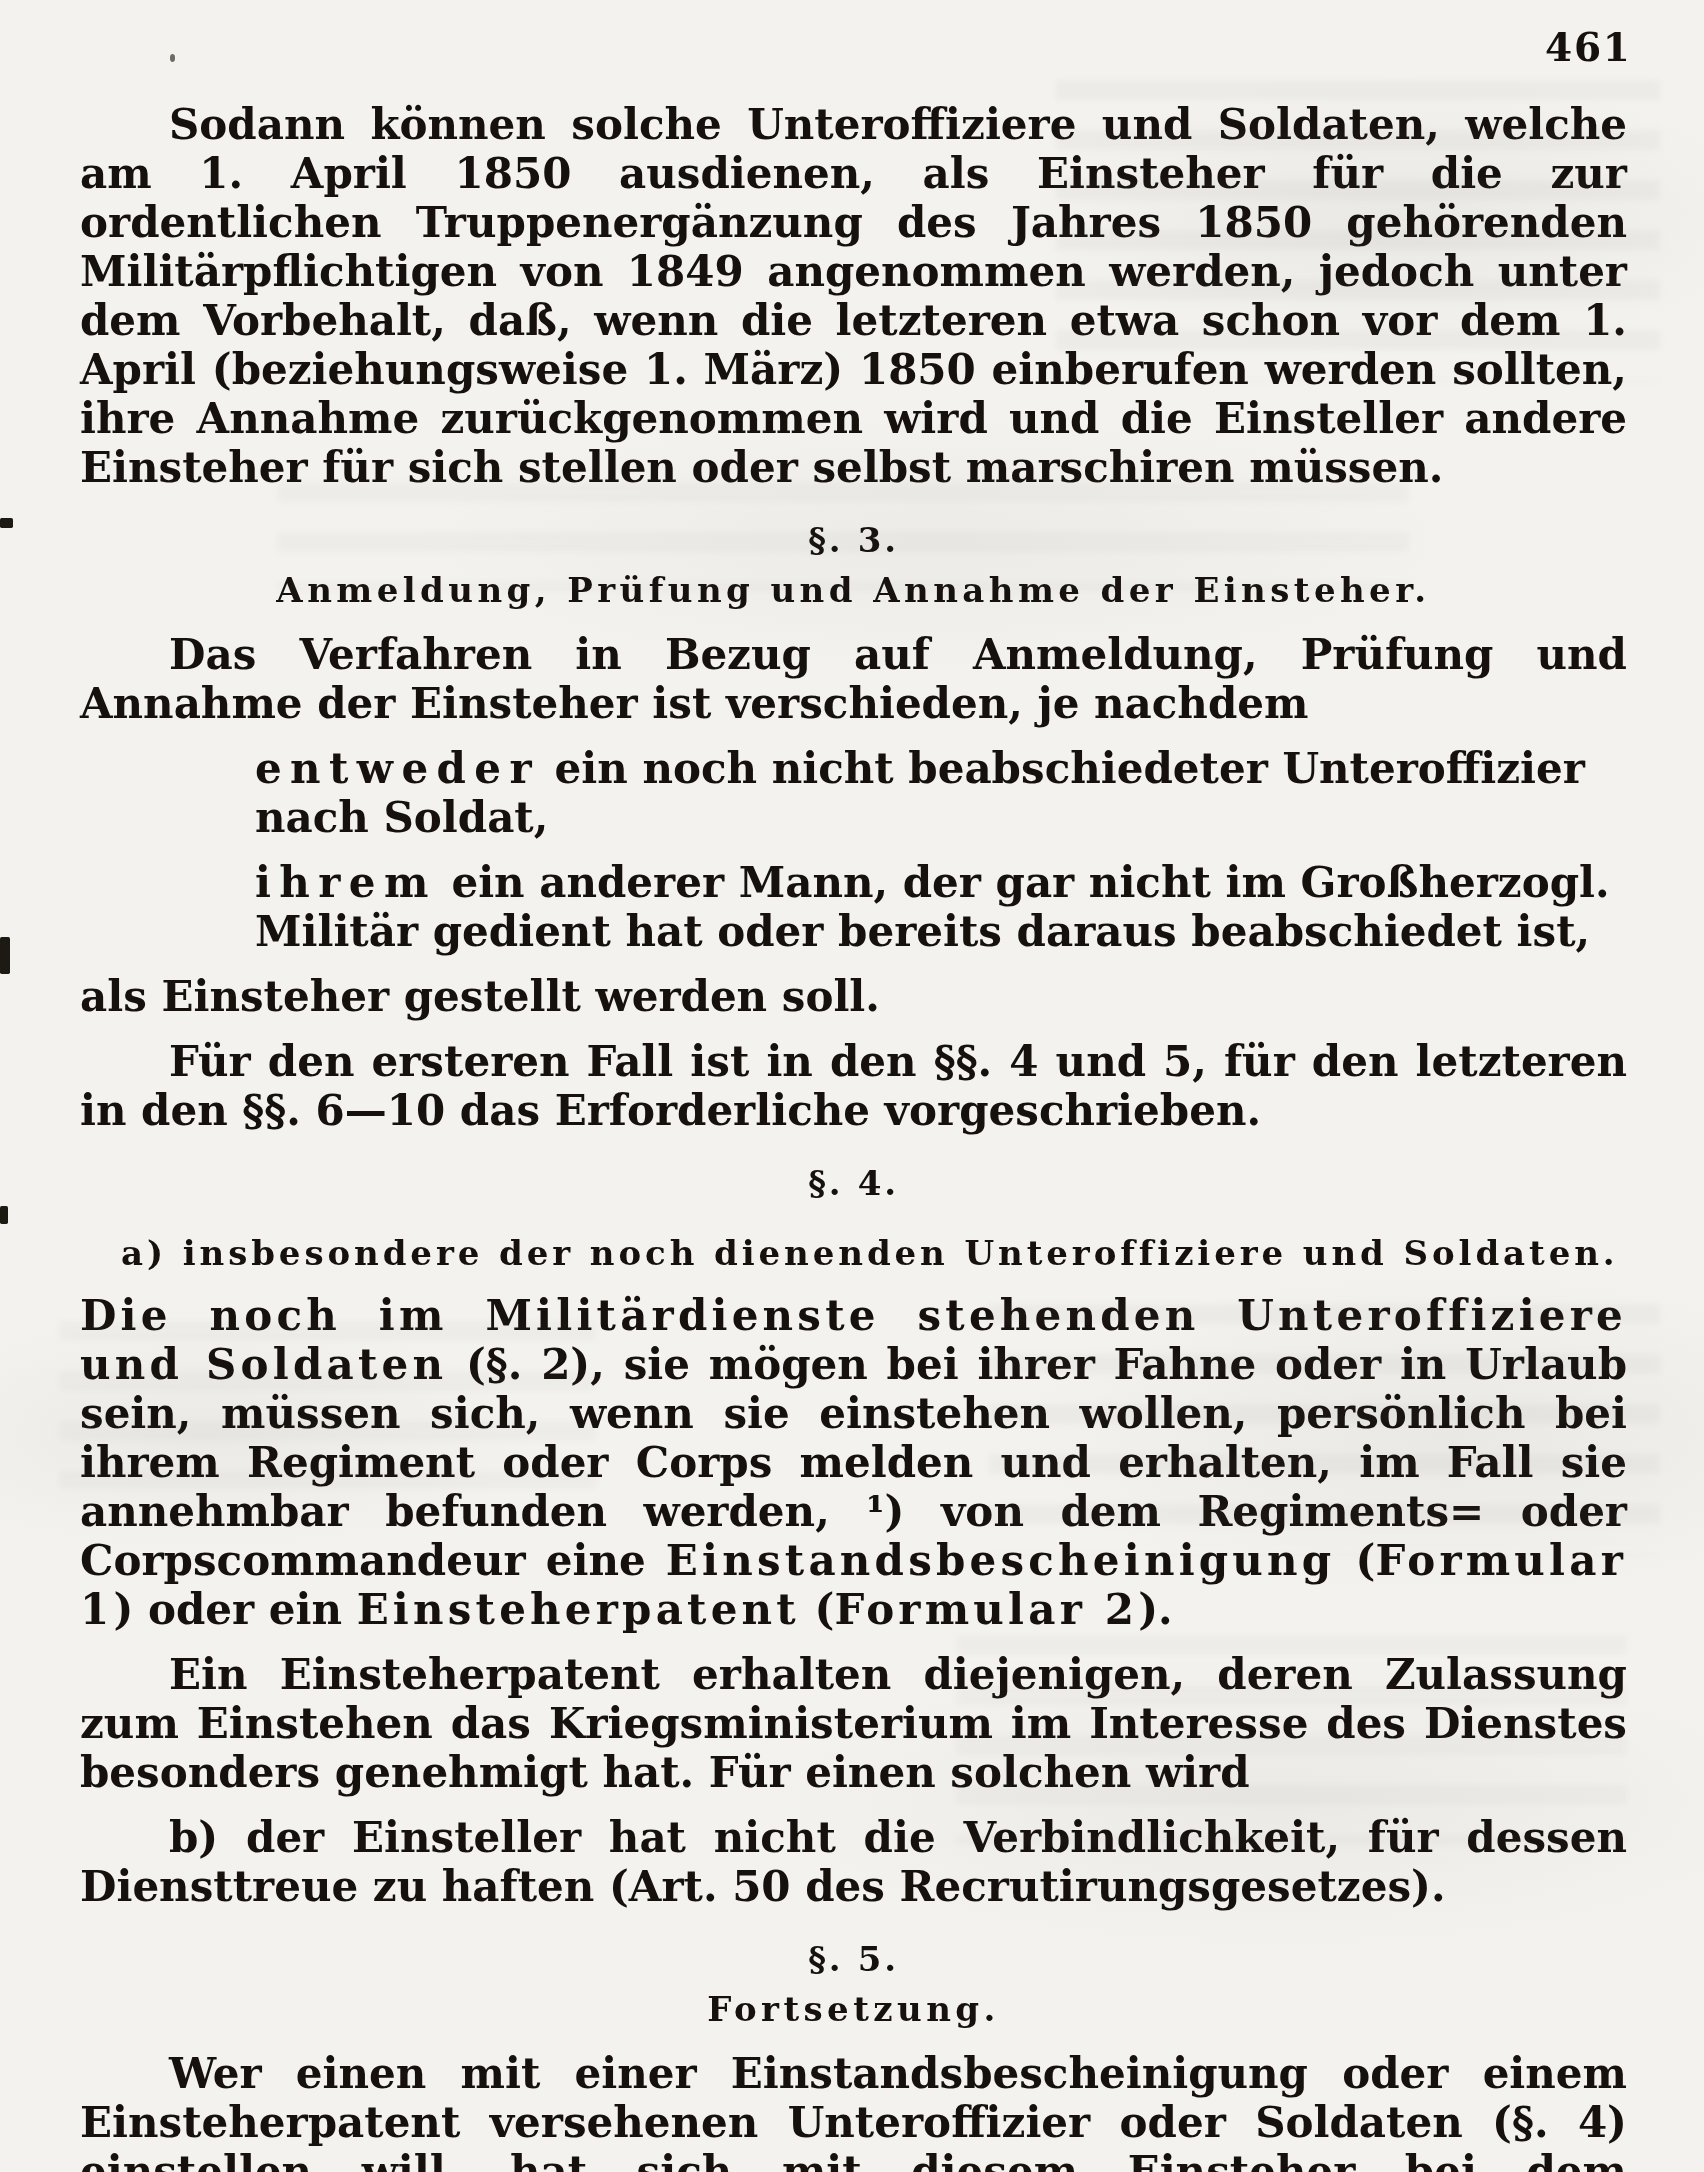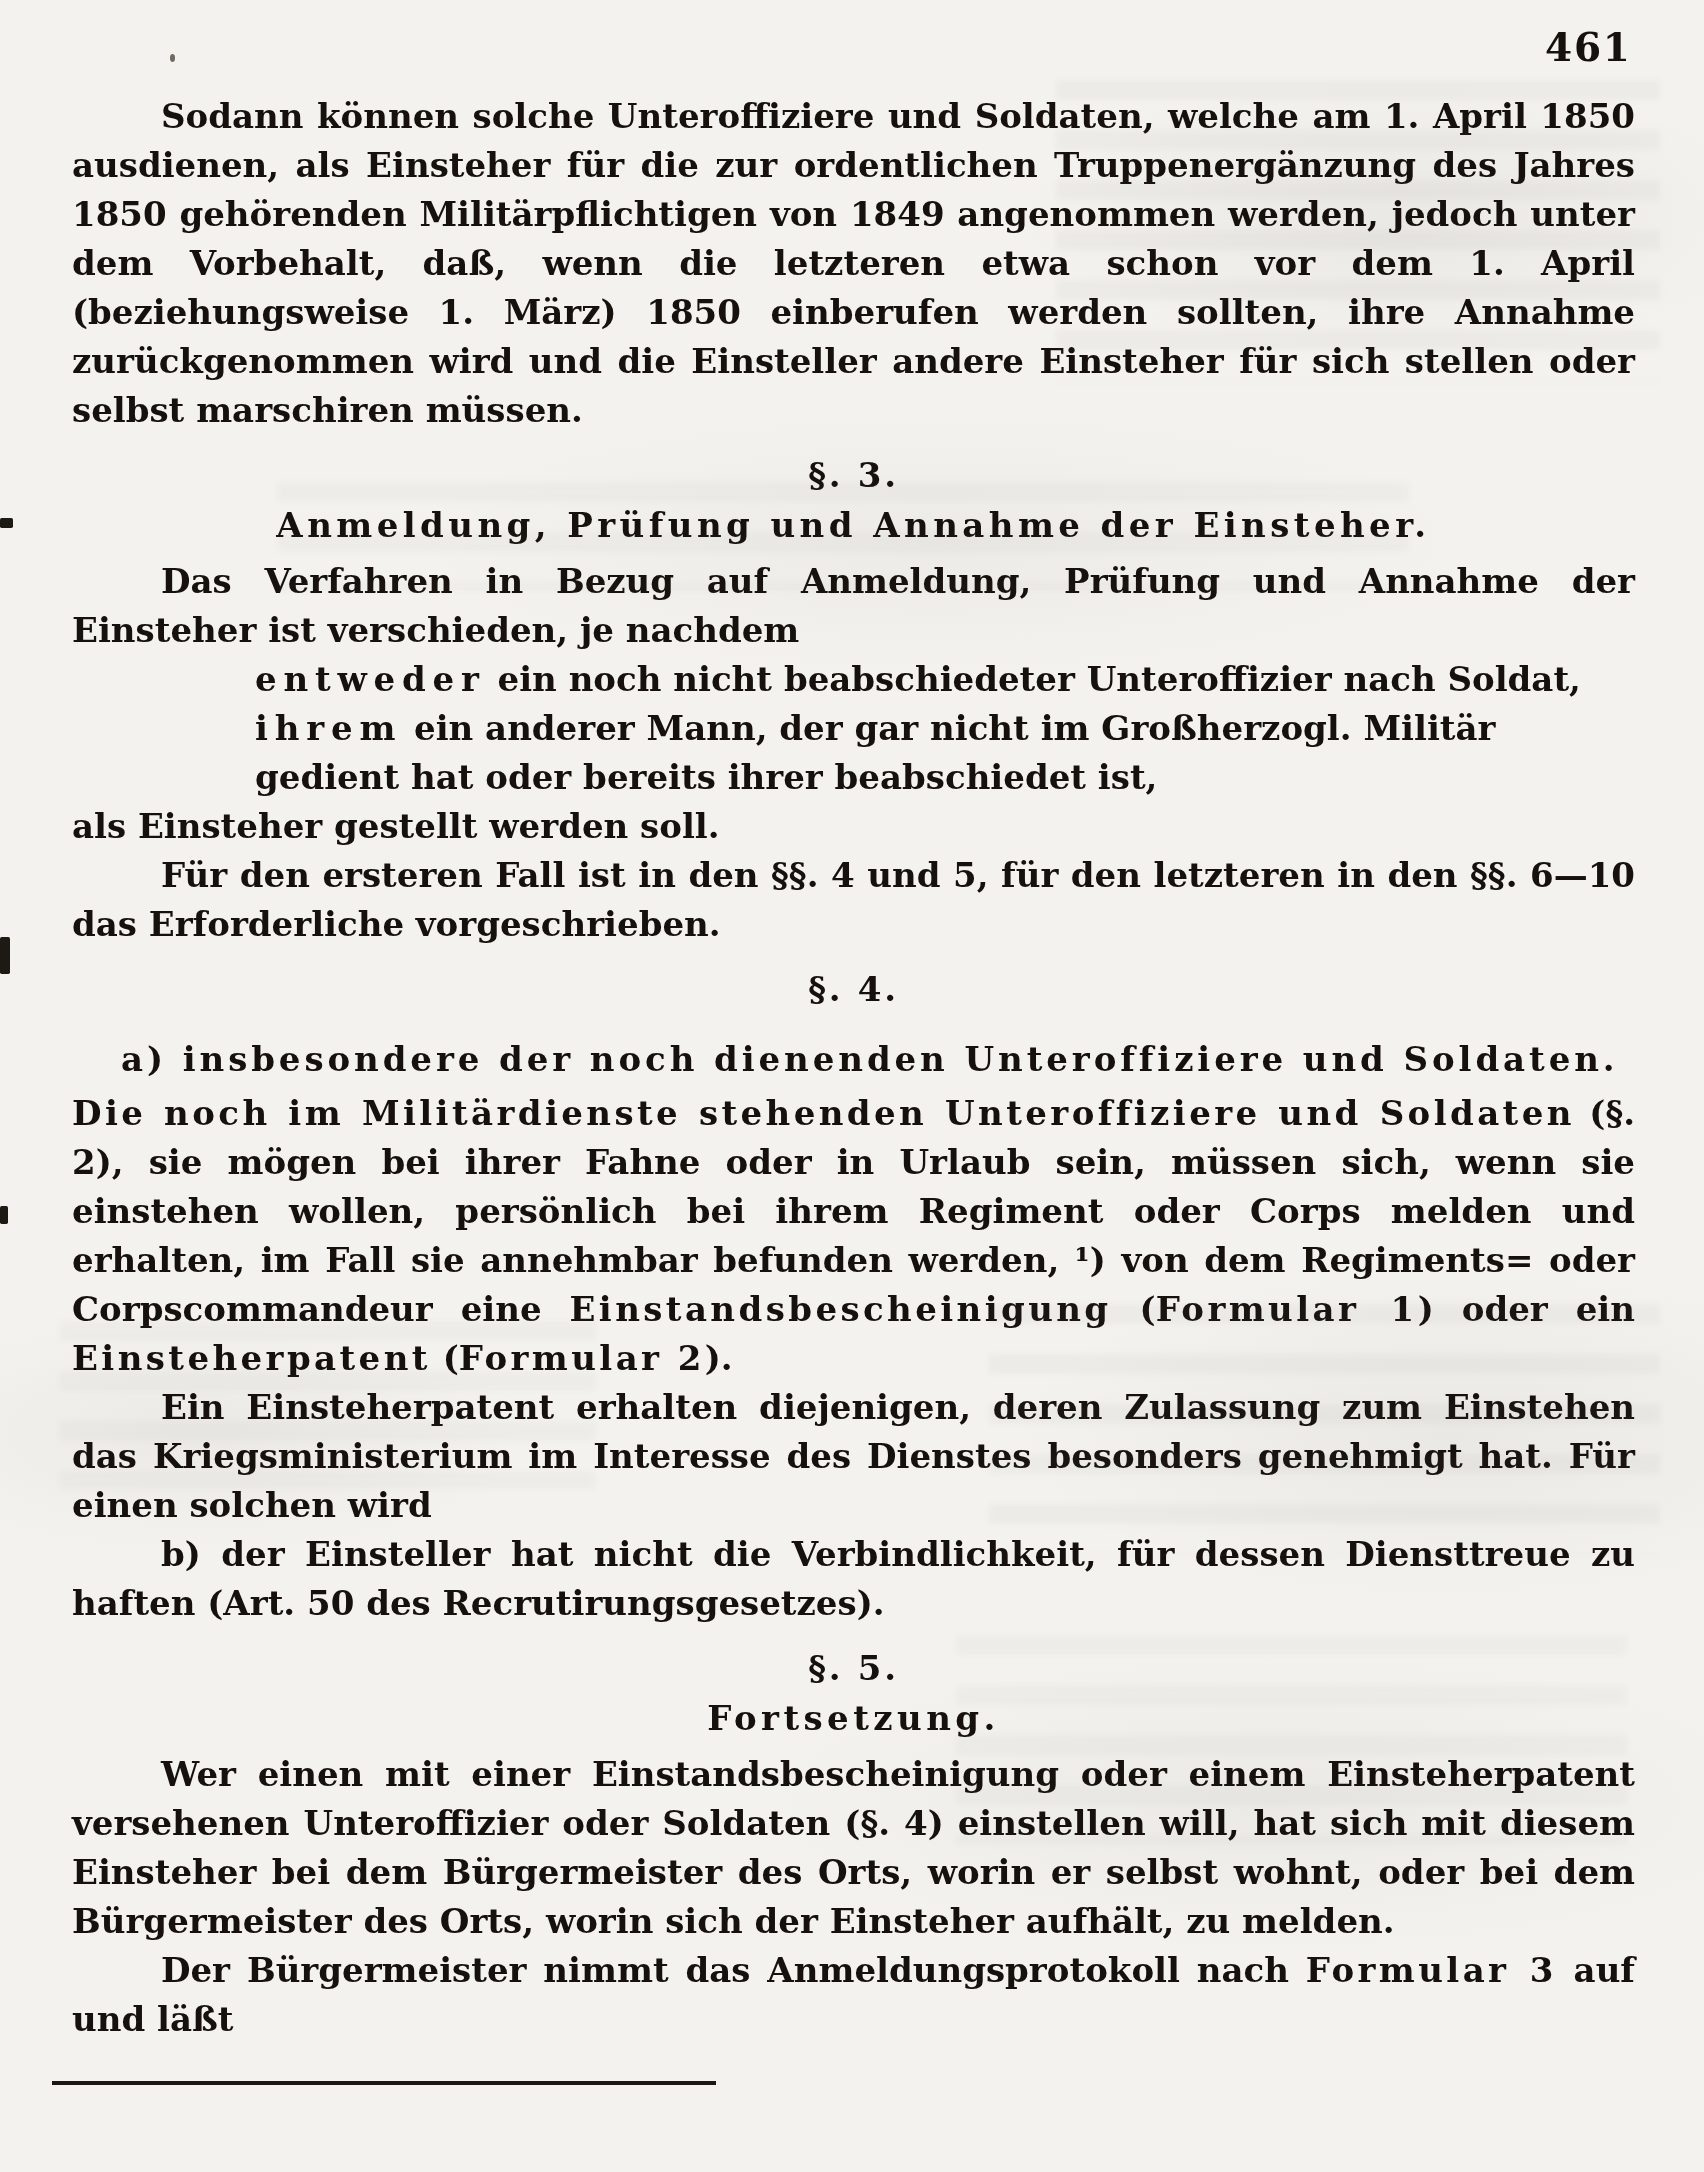--- a/index.html
+++ b/index.html
@@ -24,21 +24,21 @@
     font-weight:700;
     display:flex;flex-direction:column;
     overflow:hidden;
   }
   .pagenum{
     font-size:39px;line-height:1;
     text-align:right;
     letter-spacing:1.7px;
     margin:8.4px 3.4px 25px 0;
   }
-  p{margin:0;font-size:34px;line-height:49px;text-align:justify;}
+  p{margin:8px;font-size:42px;line-height:49px;text-align:justify;}
   .indent{text-indent:89px;}
   .alt{margin-left:183px;text-align:left;}
   .lead{letter-spacing:.20em;}
   .emph{letter-spacing:.10em;}
   .sec-head{text-align:center;margin:15px 0 6.7px;}
   .sec-num{font-size:34px;line-height:50px;letter-spacing:.08em;}
   .sec-title{font-size:34px;line-height:50px;letter-spacing:.13em;}
   .sec-title-left{
     font-size:34px;line-height:50px;letter-spacing:.115em;
     text-align:left;text-indent:49px;margin:13.4px 0 5px;
@@ -87,21 +87,21 @@
 
   <p class="indent">Sodann können solche Unteroffiziere und Soldaten, welche am 1. April 1850 ausdienen, als Einsteher für die zur ordentlichen Truppenergänzung des Jahres 1850 gehörenden Militärpflichtigen von 1849 angenommen werden, jedoch unter dem Vorbehalt, daß, wenn die letzteren etwa schon vor dem 1. April (beziehungsweise 1. März) 1850 einberufen werden sollten, ihre Annahme zurückgenommen wird und die Einsteller andere Einsteher für sich stellen oder selbst marschiren müssen.</p>
 
   <div class="sec-head">
     <div class="sec-num">§. 3.</div>
     <div class="sec-title">Anmeldung, Prüfung und Annahme der Einsteher.</div>
   </div>
 
   <p class="indent">Das Verfahren in Bezug auf Anmeldung, Prüfung und Annahme der Einsteher ist verschieden, je nachdem</p>
   <p class="alt"><span class="lead">entweder</span><span> ein noch nicht beabschiedeter Unteroffizier nach Soldat,</span></p>
-  <p class="alt"><span class="lead">ihrem</span><span> ein anderer Mann, der gar nicht im Großherzogl. Militär gedient hat oder bereits ihrer beabschiedet ist,</span></p>
+  <p class="alt"><span class="lead">ihrem</span><span> ein anderer Mann, der gar nicht im Großherzogl. Militär gedient hat oder bereits daraus beabschiedet ist,</span></p>
   <p>als Einsteher gestellt werden soll.</p>
   <p class="indent">Für den ersteren Fall ist in den §§. 4 und 5, für den letzteren in den §§. 6—10 das Erforderliche vorgeschrieben.</p>
 
   <div class="sec-head">
     <div class="sec-num">§. 4.</div>
   </div>
   <div class="sec-title-left">a) insbesondere der noch dienenden Unteroffiziere und Soldaten.</div>
 
   <p><span class="emph">Die noch im Militärdienste stehenden Unteroffiziere und Soldaten</span><span> (§. 2), sie mögen bei ihrer Fahne oder in Urlaub sein, müssen sich, wenn sie einstehen wollen, persönlich bei ihrem Regiment oder Corps melden und erhalten, im Fall sie annehmbar befunden werden, ¹) von dem Regiments= oder Corpscommandeur eine </span><span class="emph">Einstandsbescheinigung</span><span> (</span><span class="emph">Formular 1</span><span>) oder ein </span><span class="emph">Einsteherpatent</span><span> (</span><span class="emph">Formular 2</span><span>).</span></p>
 

